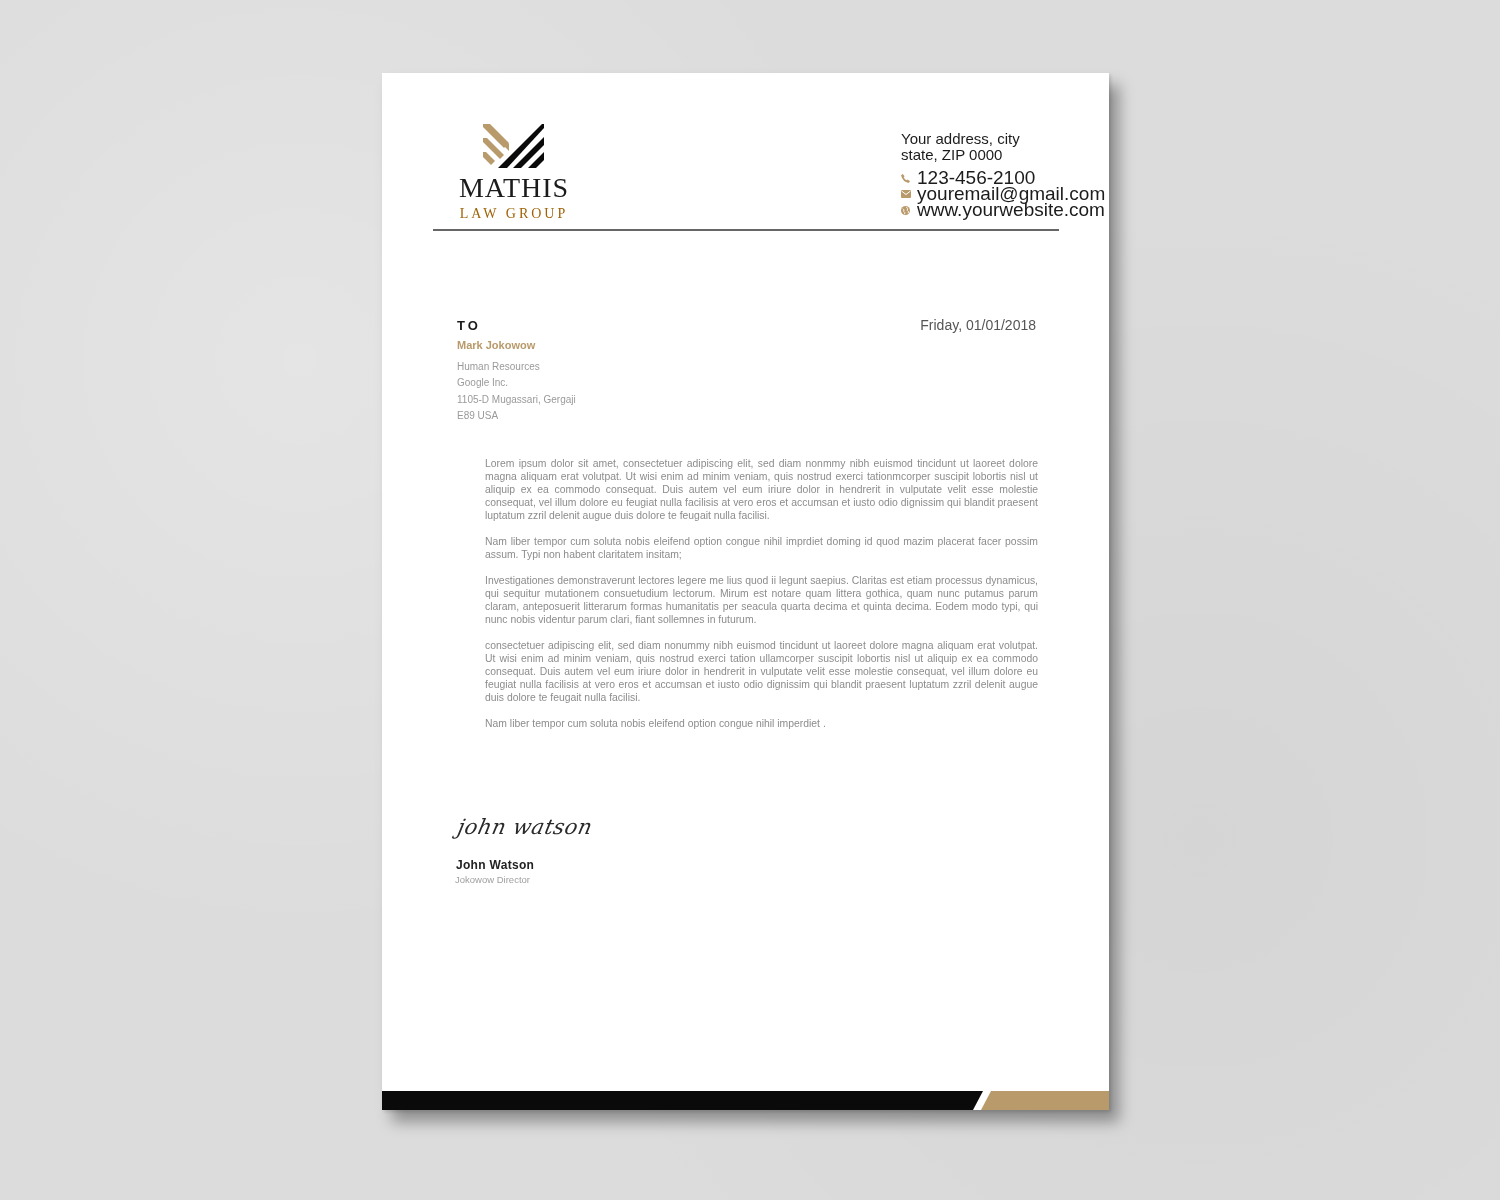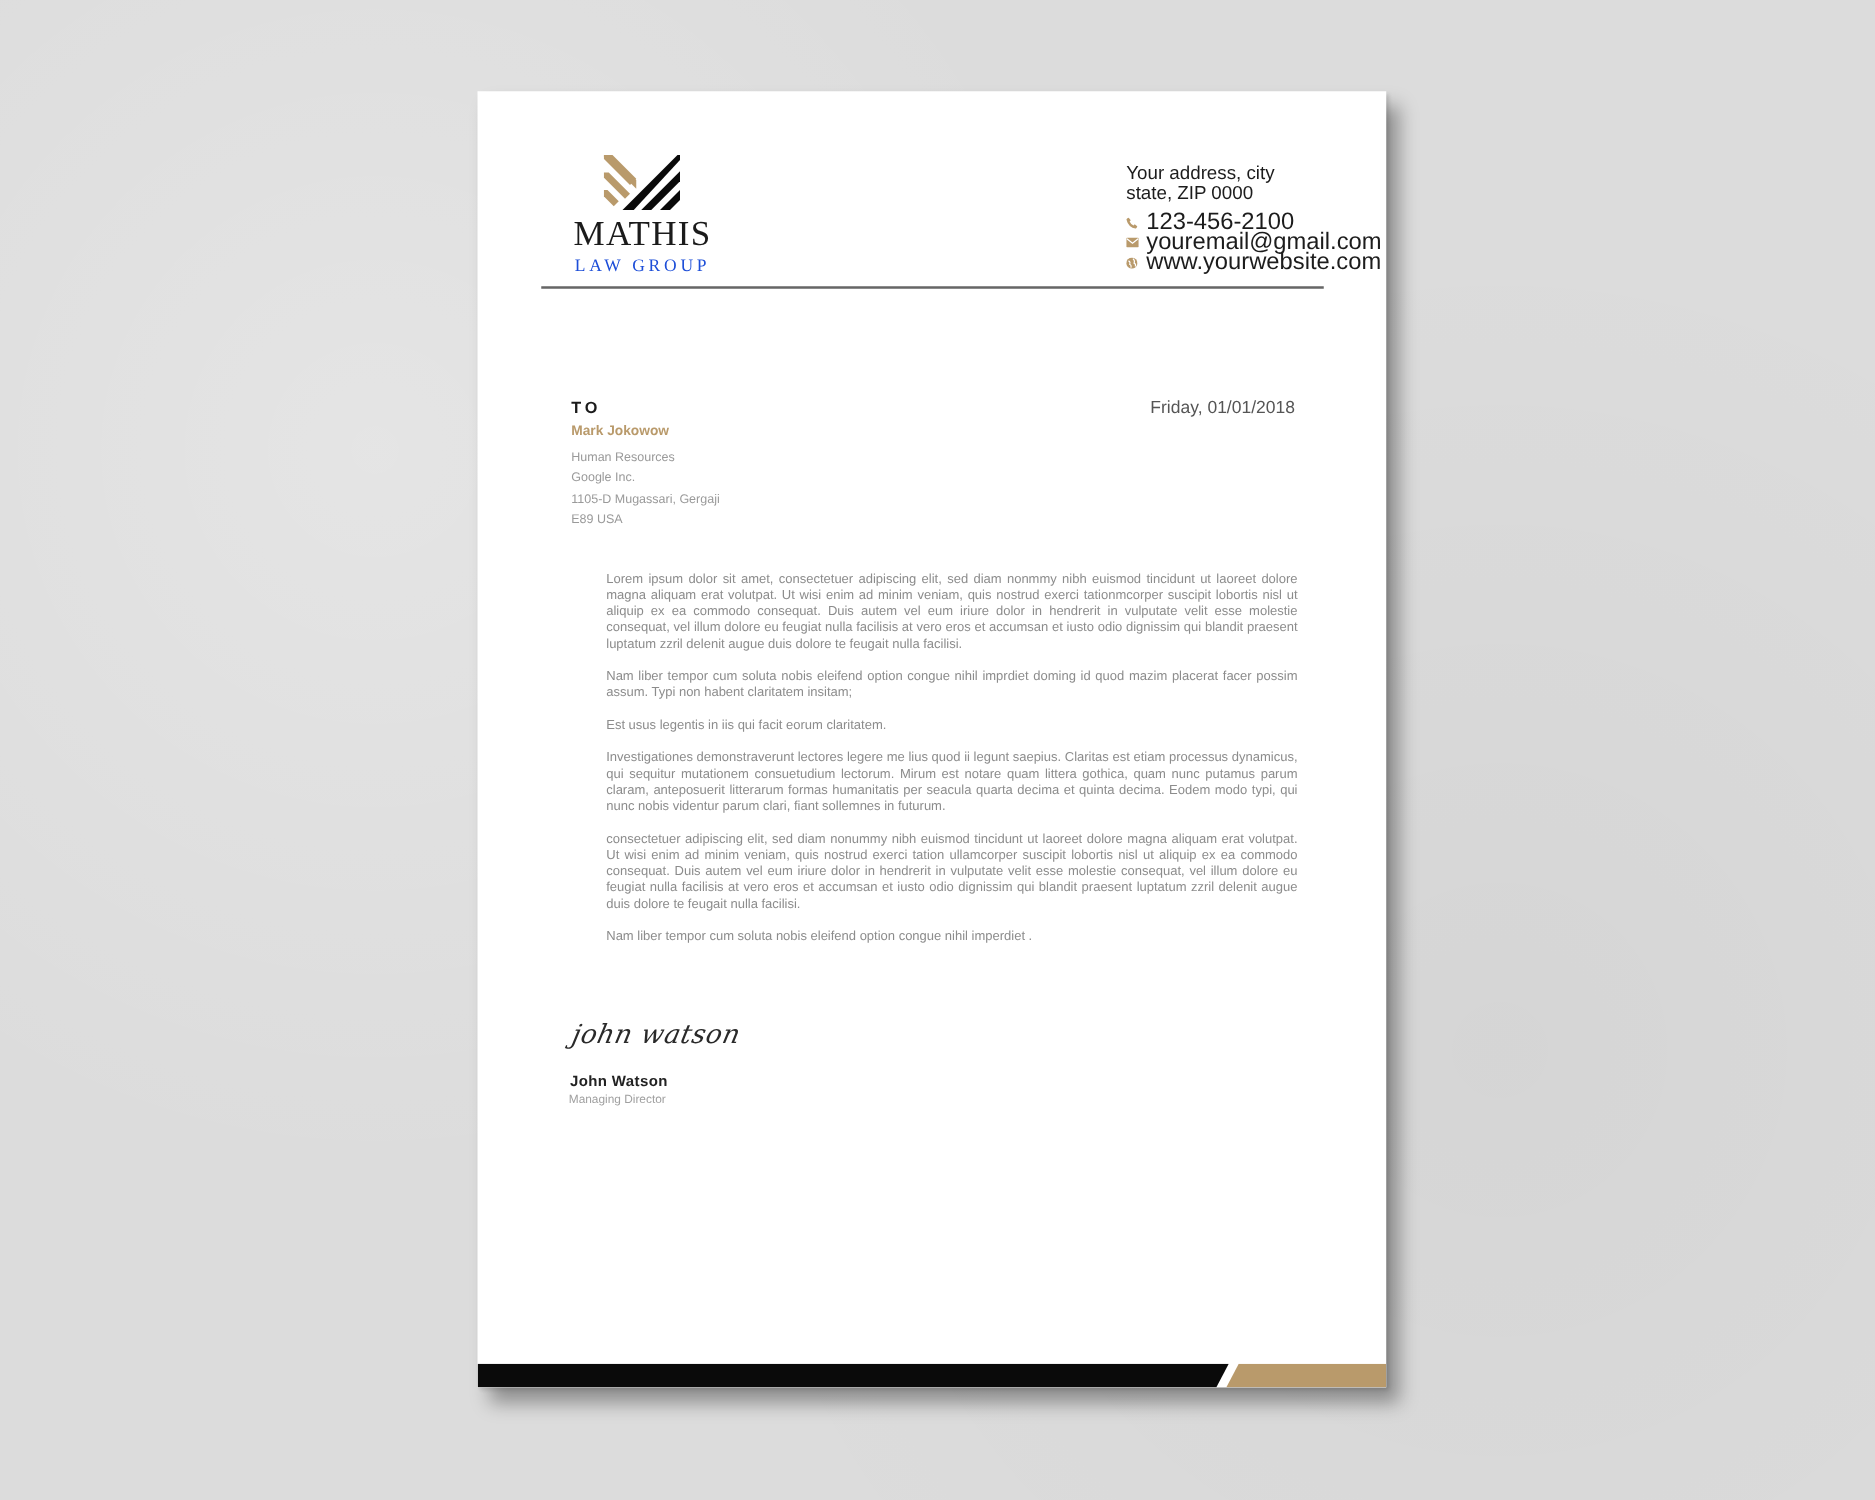--- a/index.html
+++ b/index.html
@@ -25,21 +25,21 @@
     .logo-mark { position: absolute; left: 35px; top: 0; width: 62px; height: 44px; }
     .logo-name {
       position: absolute; left: 0; top: 47px; width: 132px;
       font-family: "Liberation Serif", "DejaVu Serif", serif;
       font-size: 28px; letter-spacing: 1px; color: #1b1b1b; line-height: 34px;
       text-align: center;
     }
     .logo-sub {
       position: absolute; left: 6px; top: 82px; width: 120px;
       font-family: "Liberation Serif", "DejaVu Serif", serif;
-      font-size: 14px; letter-spacing: 3px; color: #1d4ed8;
+      font-size: 14px; letter-spacing: 3px; color: #a16207;
       text-align: center;
     }
     .contact { position: absolute; left: 519px; top: 58px; font-family: "Liberation Sans", sans-serif; color: #1c1c1c; }
     .contact .addr { font-size: 15px; line-height: 16px; }
     .contact .rows { margin-top: 7px; }
     .contact .row { display: flex; align-items: flex-start; font-size: 19px; line-height: 16px; height: 16px; }
     .contact .ico { width: 16px; height: 16px; display: flex; align-items: center; justify-content: flex-start; color: #b99a6b; font-size: 9px; }
     .divider {
       position: absolute; left: 51px; top: 156px; width: 626px; height: 2px; background: #666666;
     }
@@ -149,28 +149,27 @@
   <div class="recipient-lines">
     <div>Human Resources</div>
     <div>Google Inc.</div>
     <div>1105-D Mugassari, Gergaji</div>
     <div>E89 USA</div>
   </div>
 
   <div class="body">
     <p>Lorem ipsum dolor sit amet, consectetuer adipiscing elit, sed diam nonmmy nibh euismod tincidunt ut laoreet dolore magna aliquam erat volutpat. Ut wisi enim ad minim veniam, quis nostrud exerci tationmcorper suscipit lobortis nisl ut aliquip ex ea commodo consequat. Duis autem vel eum iriure dolor in hendrerit in vulputate velit esse molestie consequat, vel illum dolore eu feugiat nulla facilisis at vero eros et accumsan et iusto odio dignissim qui blandit praesent luptatum zzril delenit augue duis dolore te feugait nulla facilisi.</p>
     <p>Nam liber tempor cum soluta nobis eleifend option congue nihil imprdiet doming id quod mazim placerat facer possim assum. Typi non habent claritatem insitam;</p>
-    <p>Est usus legentis in iis qui facit eorum claritatem.</p>
     <p>Investigationes demonstraverunt lectores legere me lius quod ii legunt saepius. Claritas est etiam processus dynamicus, qui sequitur mutationem consuetudium lectorum. Mirum est notare quam littera gothica, quam nunc putamus parum claram, anteposuerit litterarum formas humanitatis per seacula quarta decima et quinta decima. Eodem modo typi, qui nunc nobis videntur parum clari, fiant sollemnes in futurum.</p>
     <p>consectetuer adipiscing elit, sed diam nonummy nibh euismod tincidunt ut laoreet dolore magna aliquam erat volutpat. Ut wisi enim ad minim veniam, quis nostrud exerci tation ullamcorper suscipit lobortis nisl ut aliquip ex ea commodo consequat. Duis autem vel eum iriure dolor in hendrerit in vulputate velit esse molestie consequat, vel illum dolore eu feugiat nulla facilisis at vero eros et accumsan et iusto odio dignissim qui blandit praesent luptatum zzril delenit augue duis dolore te feugait nulla facilisi.</p>
     <p>Nam liber tempor cum soluta nobis eleifend option congue nihil imperdiet .</p>
   </div>
 
   <div class="signature">john watson</div>
   <div class="signer-name">John Watson</div>
-  <div class="signer-title">Managing Director</div>
+  <div class="signer-title">Jokowow Director</div>
 
   <svg class="footer-band" viewBox="0 0 727 19" width="727" height="19" preserveAspectRatio="none">
     <polygon points="0,0 601,0 591,19 0,19" fill="#0a0a0a"></polygon>
     <polygon points="609,0 727,0 727,19 599,19" fill="#b99a6b"></polygon>
   </svg>
 
 </div>
 
 </body></html>

